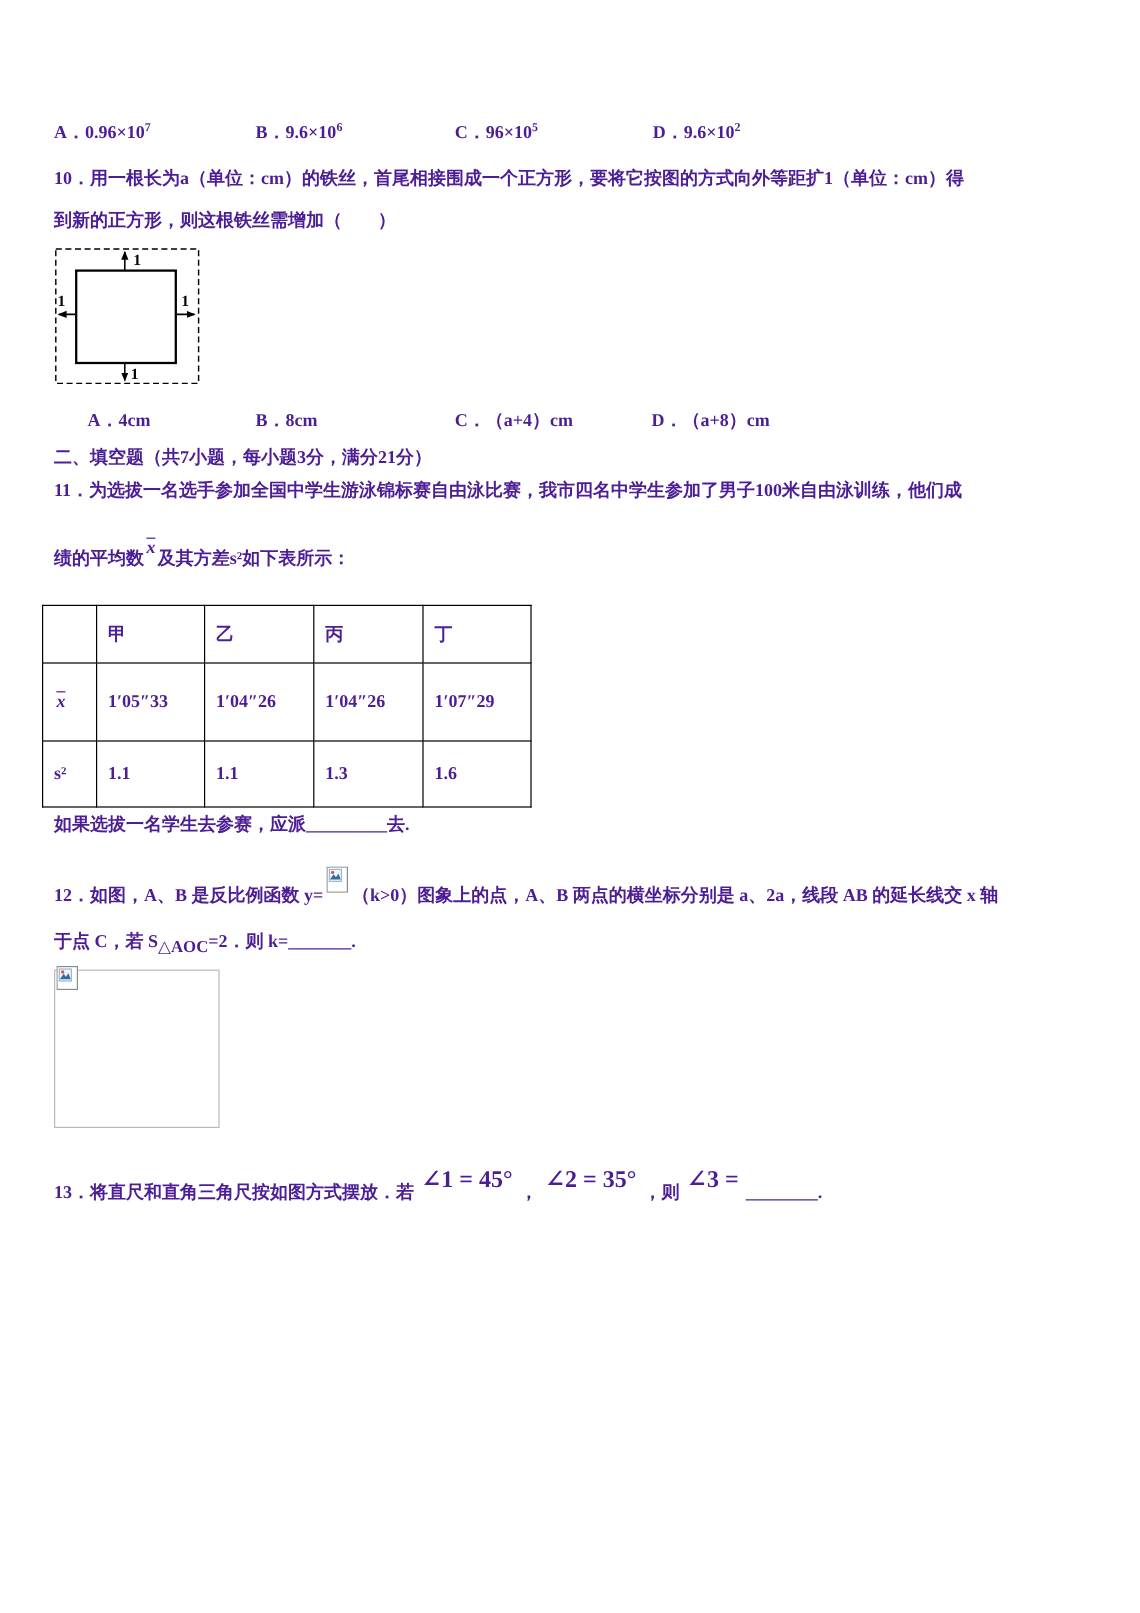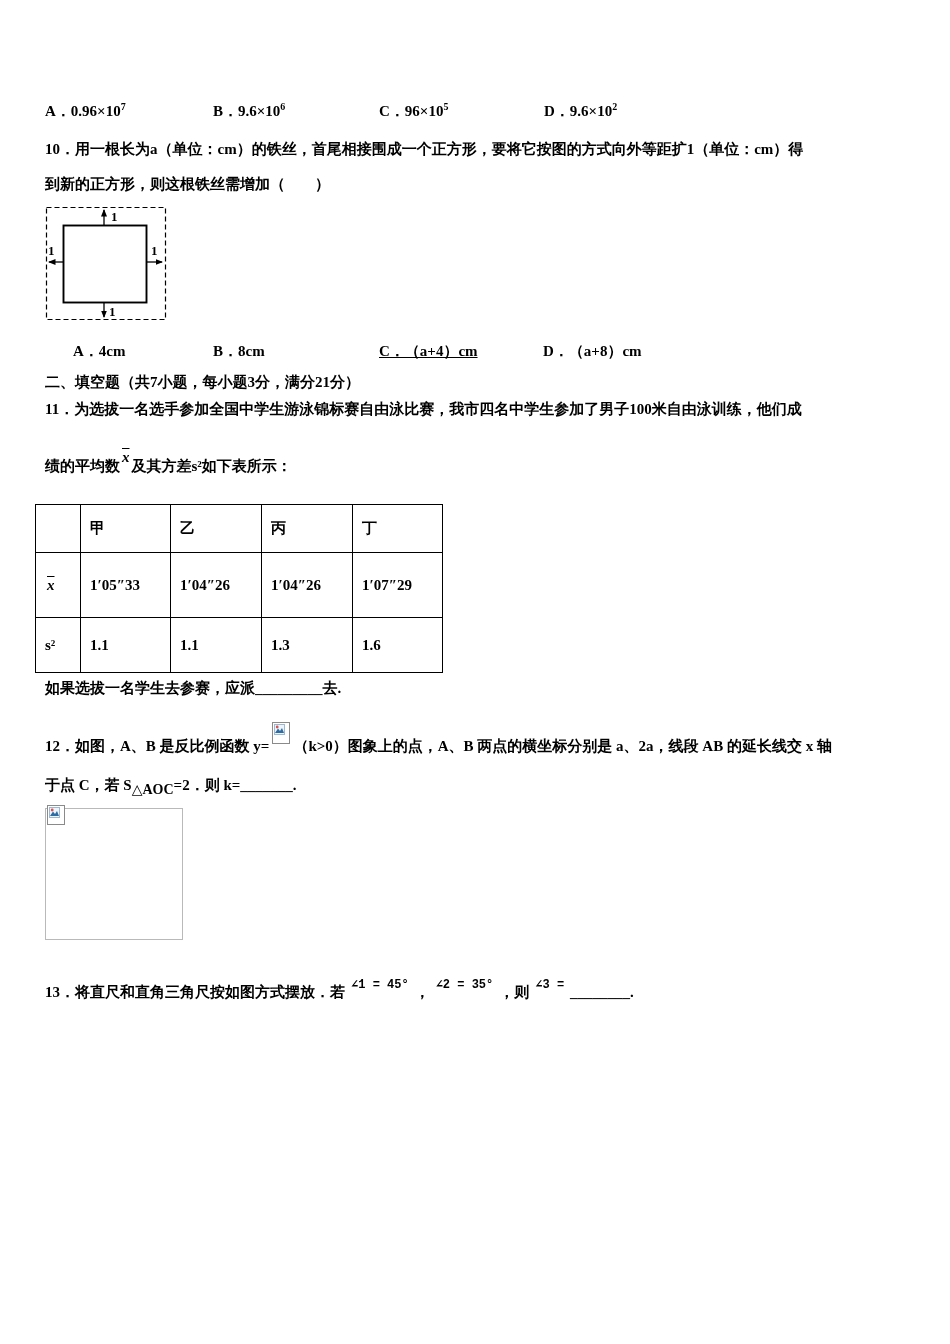--- a/index.html
+++ b/index.html
@@ -1,29 +1,29 @@
 <!DOCTYPE html>
 <html><head>
 <meta charset="utf-8">
 <style>
   html,body{margin:0;padding:0;background:#ffffff;}
   .page{
     position:relative;width:950px;height:1027px;background:#fff;overflow:hidden;
-    font-family:"Liberation Serif","DejaVu Serif",serif;color:#000000;
+    font-family:"Liberation Serif","DejaVu Serif",serif;color:#4c1d95;
     font-size:15px;font-weight:bold;
   }
   .abs{position:absolute;white-space:nowrap;line-height:20px;}
   sup{font-size:10px;vertical-align:super;line-height:0;}
   sub{font-size:14px;vertical-align:sub;line-height:0;}
   .opt{position:absolute;top:0;}
   .stat-table{position:absolute;left:35px;top:504px;border-collapse:collapse;table-layout:fixed;}
   .stat-table td{border:1.3px solid #000;padding-left:9px;font-size:15px;font-weight:bold;vertical-align:middle;}
   .xbar{font-style:italic;text-decoration:overline;padding:0 2px;}
   .raised{position:relative;top:-9px;display:inline-block;}
-  .math{position:relative;top:-9px;display:inline-block;font-size:12px;margin:0 6px;font-family:Liberation Mono, monospace;}
+  .math{position:relative;top:-9px;display:inline-block;font-size:20px;margin:0 6px;}
   .fig line{stroke:#000;stroke-width:1.3;}
   .dashedrect{fill:none;stroke:#000;stroke-width:1.2;stroke-dasharray:5 3;}
   .solidrect{fill:none;stroke:#000;stroke-width:1.9;}
   .ruler{fill:none;stroke:#3a3a3a;stroke-width:1.2;}
   svg text{font-size:13px;font-weight:bold;font-family:"Liberation Serif","DejaVu Serif",serif;fill:#000;}
   .inline-icon{display:inline-block;margin:0 3px;}
   .inline-icon svg{vertical-align:7px;}
   .img-placeholder{position:absolute;border:1px solid #b9b9b9;background:#fff;}
   .ph-icon{position:absolute;}
 </style>
@@ -56,21 +56,21 @@
     <line x1="102" y1="58" x2="117" y2="58" marker-end="url(#arr1)"></line>
     <text x="66" y="17">1</text>
     <text x="64" y="112">1</text>
     <text x="3" y="51">1</text>
     <text x="106" y="51">1</text>
   </svg>
 
   <div class="abs" style="left:0;top:341px;width:950px;height:20px;">
     <span class="opt" style="left:45px;margin-left:28px;">A．4cm</span>
     <span class="opt" style="left:213px;">B．8cm</span>
-    <span class="opt" style="left:379px;text-decoration:underline;">C．（a+4）cm</span>
+    <span class="opt" style="left:379px;">C．（a+4）cm</span>
     <span class="opt" style="left:543px;">D．（a+8）cm</span>
   </div>
 
   <div class="abs" style="left:45px;top:372px;">二、填空题（共7小题，每小题3分，满分21分）</div>
 
   <div class="abs" style="left:45px;top:399px;">11．为选拔一名选手参加全国中学生游泳锦标赛自由泳比赛，我市四名中学生参加了男子100米自由泳训练，他们成</div>
   <div class="abs" style="left:45px;top:456px;text-align:center;">
     <span>绩的平均数</span><span class="raised"><span class="xbar">x</span></span><span>及其方差s²如下表所示：</span>
   </div>
 

